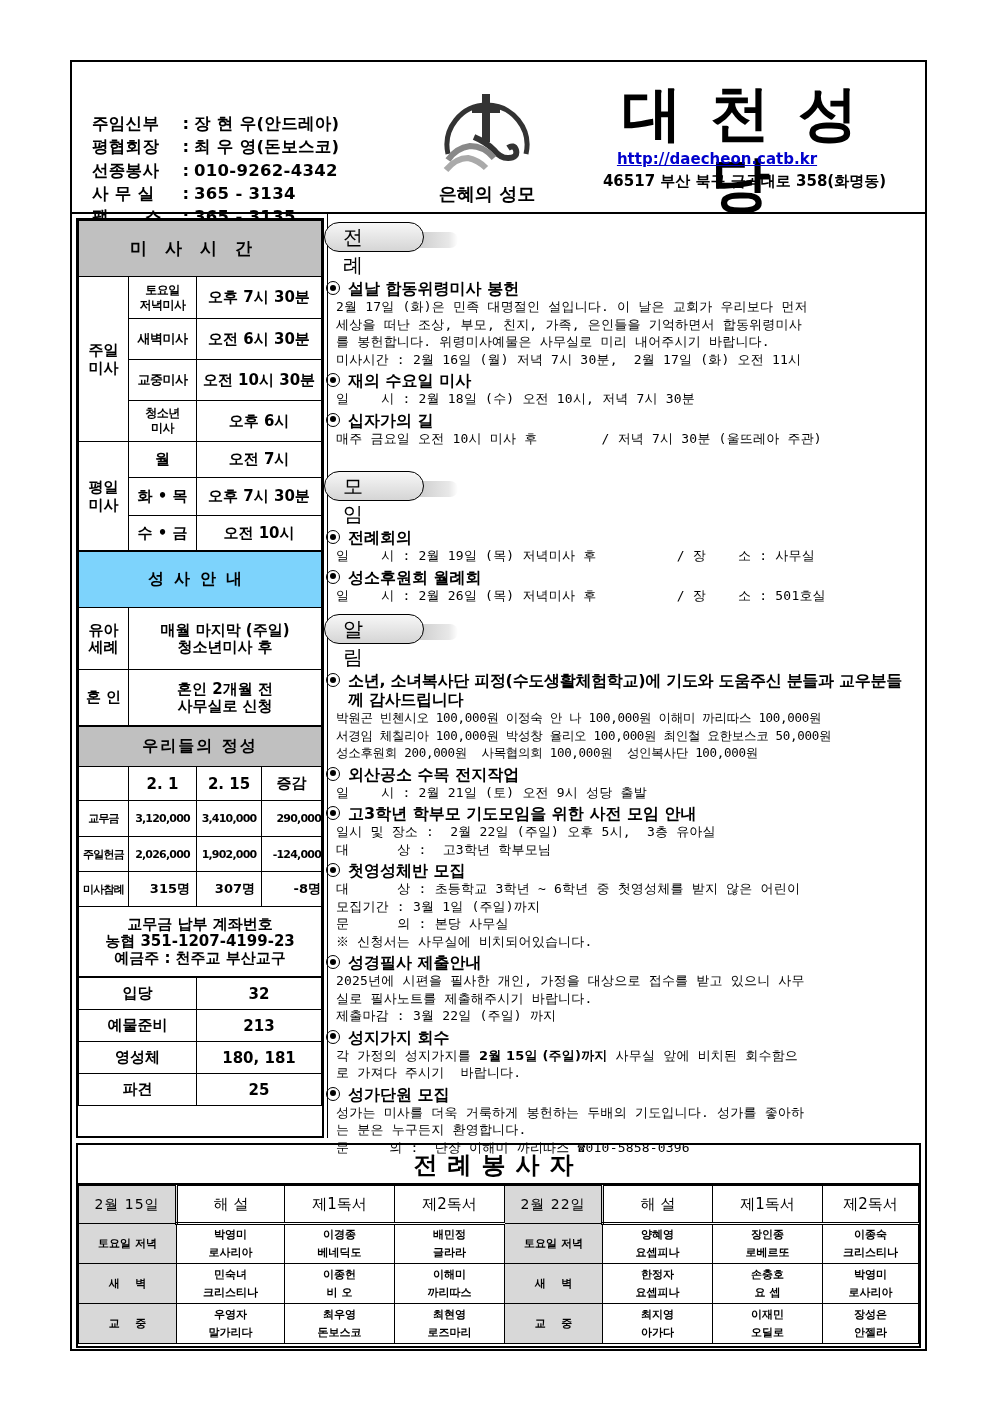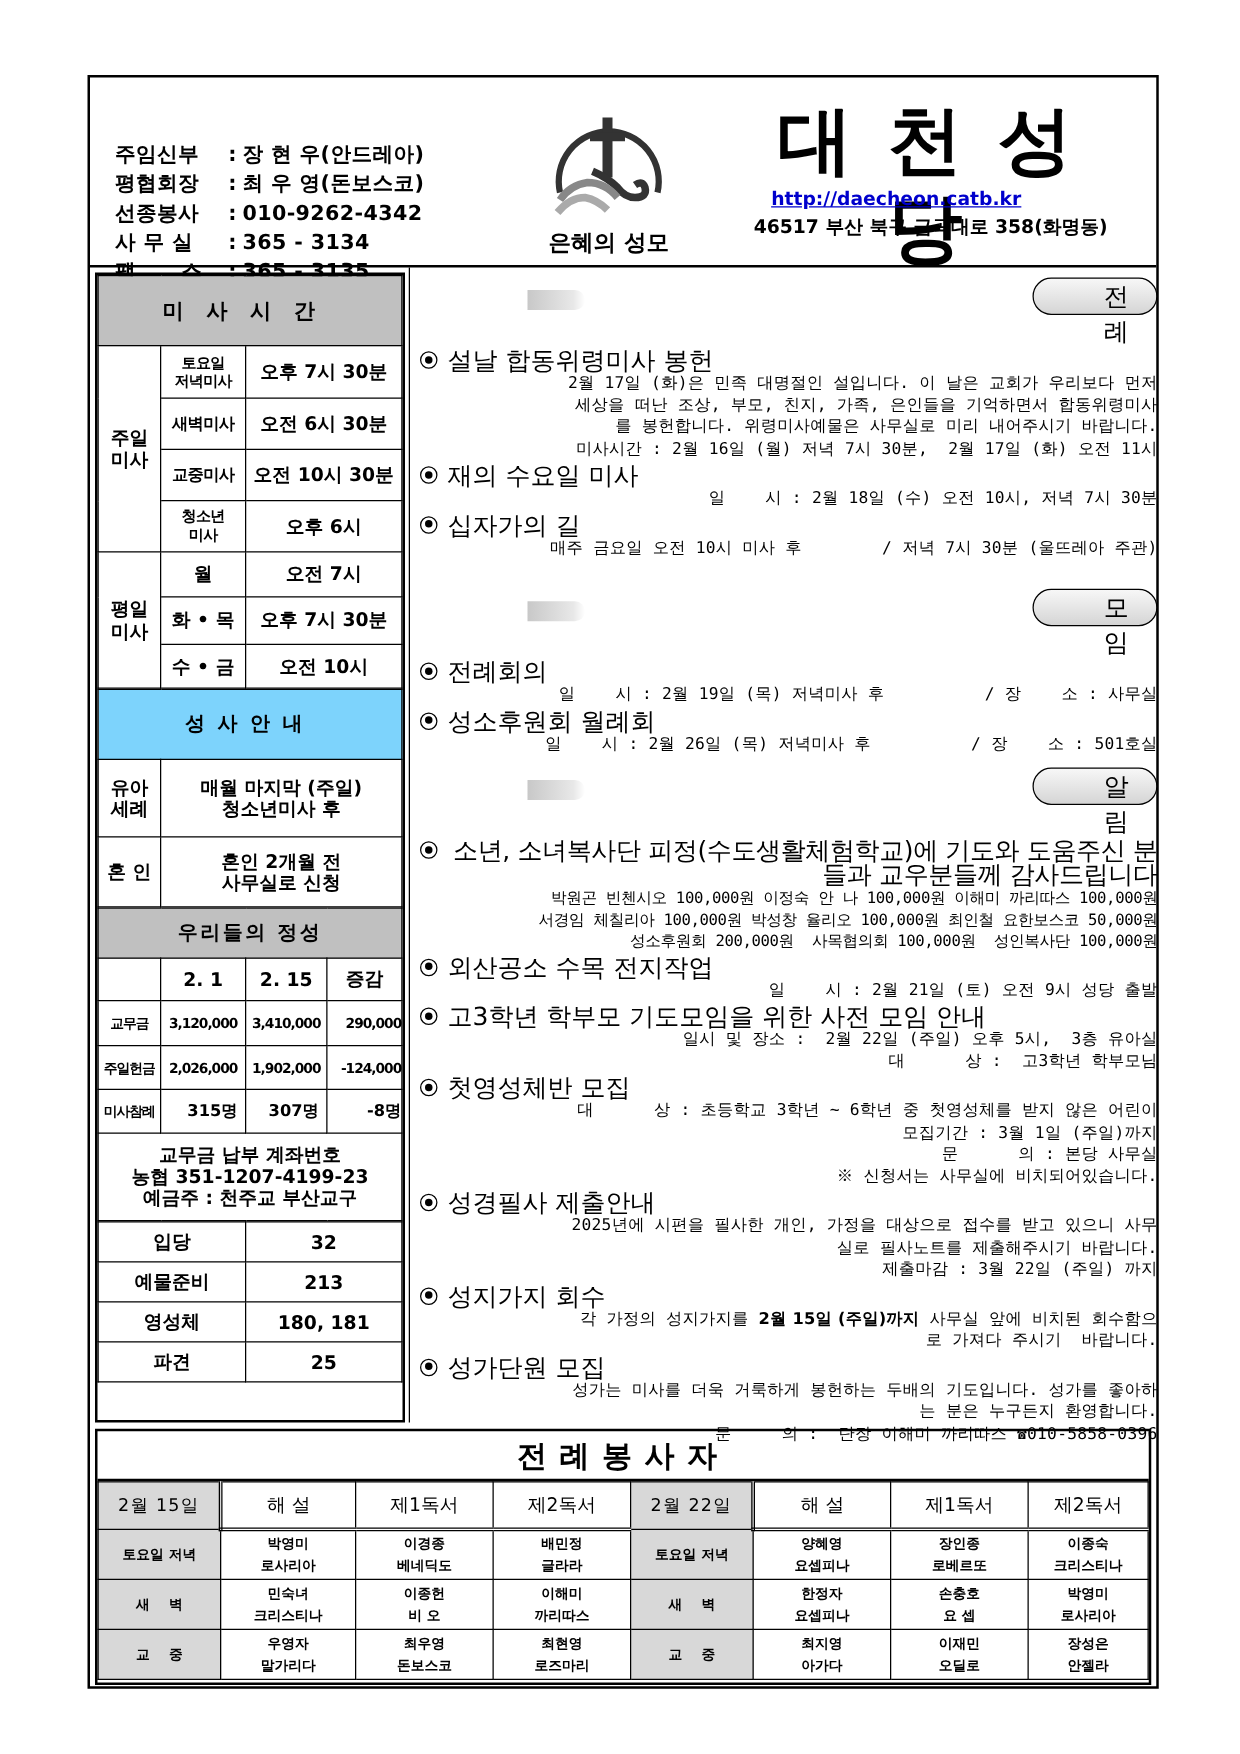--- a/index.html
+++ b/index.html
@@ -28,25 +28,25 @@
   table.lt td { border: 1px solid #000; text-align: center; vertical-align: middle; font-size: 15px; font-weight: bold; }
   .lt .head { background: #c0c0c0; height: 56px; font-size: 17px; letter-spacing: 18px; }
   .lt .head2 { background: #7dd3fc; height: 56px; font-size: 16px; letter-spacing: 10px; }
   .lt .head3 { background: #c0c0c0; height: 40px; font-size: 16px; letter-spacing: 2px; }
   .lt .head4 { background: #d8d8d8; height: 37px; font-size: 15px; letter-spacing: 1px; }
   .small { font-size: 12px !important; letter-spacing: -0.5px; }
   .xs { font-size: 11px !important; letter-spacing: -0.8px; }
   .vert { line-height: 18px; font-size: 15px; }
 
   
-  .rightcol { position: absolute; left: 262px; top: 156px; width: 592px; text-align: right; }
+  .rightcol { position: absolute; left: 252px; top: 156px; width: 592px; }
   .pill { display: inline-block; position: relative; border: 1.5px solid #000; border-radius: 18px; background: linear-gradient(#f7f7f7, #d5d5d5); width: 100px; height: 30px; line-height: 28px; font-size: 20px; letter-spacing: 22px; padding-left: 18px; margin: 4px 0 2px 0; z-index: 1; }
   .pill-shadow { position: absolute; left: 88px; top: 14px; width: 46px; height: 16px; border-radius: 0 10px 10px 0; background: linear-gradient(90deg, #c8c8c8, #e8e8e8 80%, #fff); z-index: 0; }
   .sec { position: relative; }
-  .item-title { font-size: 20px; font-weight: normal; line-height: 19px; margin-top: 3px; display: flex; }
+  .item-title { font-size: 16px; font-weight: bold; line-height: 19px; margin-top: 3px; display: flex; }
   .bullet { display: inline-block; width: 14px; height: 14px; border: 1.5px solid #000; border-radius: 50%; margin: 2px 8px 0 2px; position: relative; flex-shrink: 0; }
   .bullet::after { content: ""; position: absolute; left: 2.5px; top: 2.5px; width: 6px; height: 6px; background: #000; border-radius: 50%; }
   .body { font-family: "DejaVu Sans Mono", monospace; font-size: 13px; line-height: 17.5px; padding-left: 12px; letter-spacing: 0.2px; white-space: pre-wrap; }
   .body b { font-family: "DejaVu Sans", sans-serif; }
 
   
   .bottom { position: absolute; left: 4px; top: 1081px; width: 845px; height: 205px; border: 2px solid #000; }
   .bt-title { height: 40px; border-bottom: 2px solid #000; text-align: center; font-size: 24px; font-weight: bold; line-height: 40px; letter-spacing: 10px; }
   table.bt { border-collapse: collapse; width: 100%; }
   table.bt td { border: 1px solid #000; text-align: center; vertical-align: middle; font-size: 14px; }

